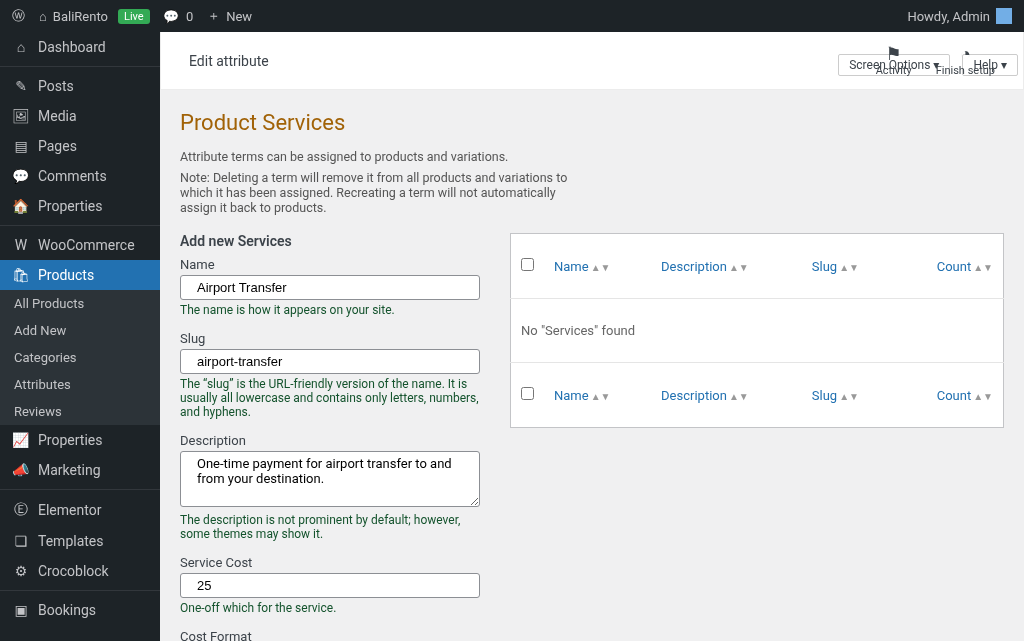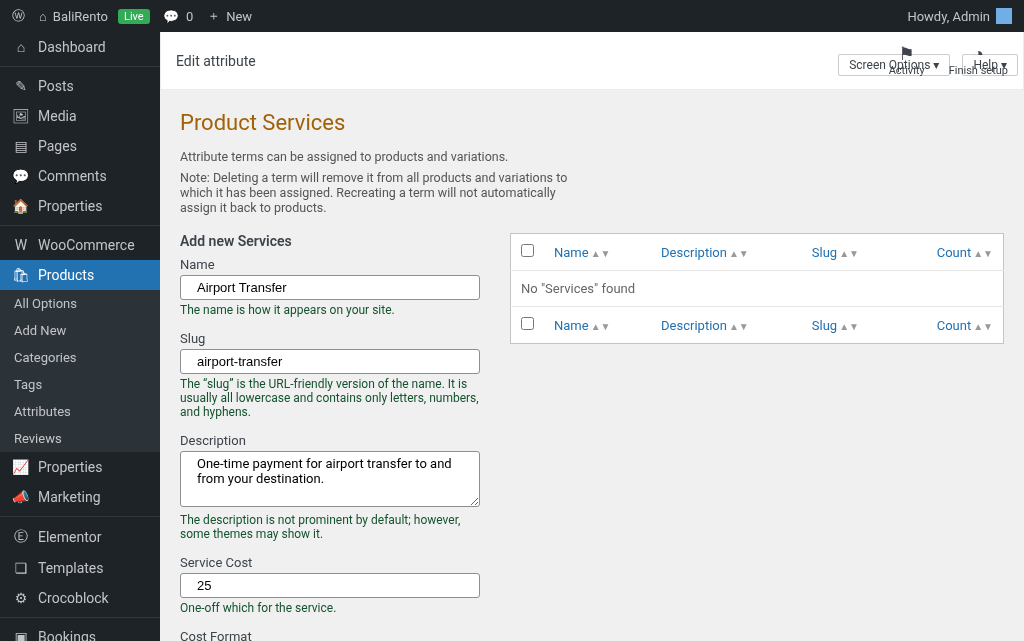--- a/index.html
+++ b/index.html
@@ -15,21 +15,21 @@
 .sidebar { width: 160px; background: #1d2327; color: #c3c4c7; font-size: 14px; overflow-y: auto; flex-shrink: 0; }
 .sidebar .item { display: flex; align-items: center; gap: 8px; padding: 7px 8px 7px 12px; cursor: pointer; color: #c3c4c7; position: relative; }
 .sidebar .item.current { background: #2271b1; color: #fff; }
 .sidebar .item.current::after { content: ""; position: absolute; right: -8px; top: 50%; margin-top: -8px; border: 8px solid transparent; border-right-color: #f0f0f1; }
 .sidebar .sub { background: #2c3338; }
 .sidebar .sub .subitem { padding: 6px 8px 6px 14px; color: #c3c4c7; font-size: 13px; cursor: pointer; }
 .sidebar .icon { width: 18px; text-align: center; font-size: 14px; }
 .sidebar .sep { border-top: 1px solid #32373c; margin: 4px 0; }
 
 .main { flex: 1; overflow: auto; background: #f0f0f1; }
-.topband { background: #fff; border: 1px solid #ececec; margin: -1px 0 20px 0; display: flex; justify-content: space-between; align-items: center; padding: 12px 15px; }
+.topband { background: #fff; border: 1px solid #ececec; margin: -1px 0 20px 0; display: flex; justify-content: space-between; align-items: center; padding: 12px 28px; }
 .topband-title { font-size: 14px; }
 .topband-actions { display: flex; gap: 24px; }
 .topband-action { text-align: center; font-size: 11px; cursor: pointer; }
 .topband-action .ic { font-size: 18px; line-height: 20px; }
 
 .meta-pills { float: right; margin: -56px 6px 0 0; display: flex; gap: 12px; }
 .pill { background: #fff; border: 1px solid #ccc; border-radius: 2px; padding: 3px 10px; font-size: 12px; cursor: pointer; }
 
 .content { padding: 0 20px 40px 20px; }
 h1.page-title { font-size: 22px; font-weight: 400; margin: 0 0 14px 0; color: #a16207; }
@@ -41,21 +41,21 @@
 .col-right { flex: 1; }
 
 .col-left h2 { font-size: 14px; font-weight: 600; margin-bottom: 8px; }
 .form-field { margin-bottom: 14px; }
 .form-field label { display: block; font-size: 13px; margin-bottom: 3px; }
 .form-field input[type=text], .form-field textarea { width: 100%; border: 1px solid #8c8f94; border-radius: 3px; padding: 4px 16px; font-size: 13px; background: #fff; }
 .form-field textarea { height: 56px; resize: vertical; font-family: inherit; }
 .form-field .hint { font-size: 12px; color: #14532d; margin-top: 3px; }
 
 .wp-table { width: 100%; border-collapse: collapse; background: #fff; border: 1px solid #c3c4c7; font-size: 13px; }
-.wp-table th, .wp-table td { text-align: left; padding: 10px 10px; }
+.wp-table th, .wp-table td { text-align: left; padding: 24px 10px; }
 .wp-table thead th, .wp-table tfoot th { font-weight: 400; font-size: 13px; }
 .wp-table thead th a, .wp-table tfoot th a { color: #2271b1; text-decoration: none; }
 .wp-table tbody td { color: #666; border-top: 1px solid #e5e5e5; border-bottom: 1px solid #e5e5e5; }
 .wp-table .cb { width: 28px; }
 .wp-table .count { text-align: right; }
 .sort-ic { font-size: 10px; color: #999; margin-left: 2px; }
 </style>
 </head>
 <body>
 
@@ -116,24 +116,23 @@
     <div class="sep"></div>
     <div class="item">
         <span class="icon">W</span>
         <span>WooCommerce</span>
       </div>
     <div class="item current">
         <span class="icon">🛍</span>
         <span>Products</span>
       </div>
     <div class="sub">
-      <div class="subitem">All Options</div>
+      <div class="subitem">All Products</div>
       <div class="subitem">Add New</div>
       <div class="subitem">Categories</div>
-      <div class="subitem">Tags</div>
       <div class="subitem">Attributes</div>
       <div class="subitem">Reviews</div>
     </div>
     <div class="item">
         <span class="icon">📈</span>
         <span>Properties</span>
       </div>
     <div class="item">
         <span class="icon">📣</span>
         <span>Marketing</span>

